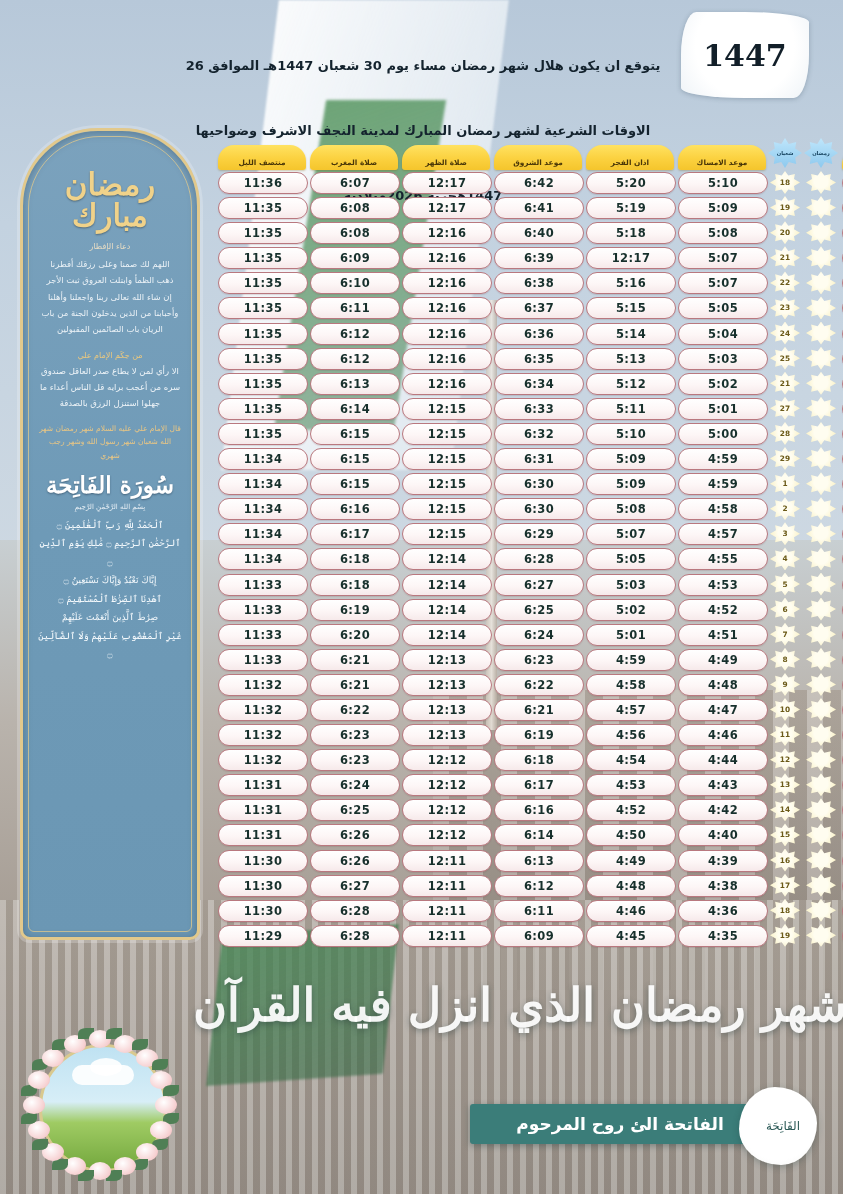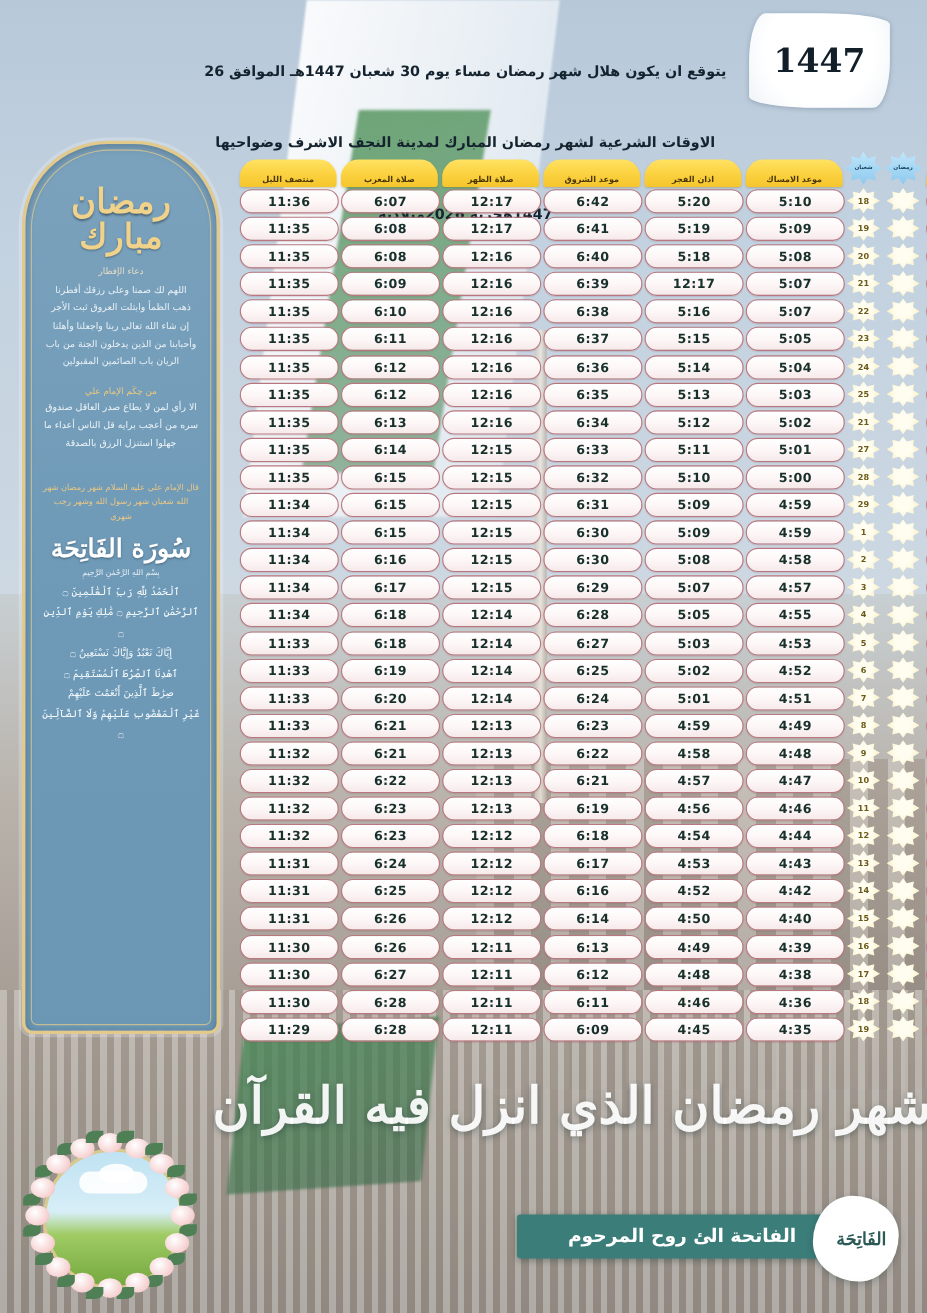--- a/index.html
+++ b/index.html
@@ -67,21 +67,21 @@
     padding:10px 9px;box-sizing:border-box;overflow:hidden;text-align:center;}
   .sb-title{margin-top:22px;font-size:31px;font-weight:bold;color:#f0d28a;
     font-family:"DejaVu Serif","Liberation Serif",serif;
     text-shadow:0 1px 2px rgba(0,0,0,.35);line-height:1;}
   .sb-sub{margin-top:11px;font-size:8px;color:#e7dcc4;letter-spacing:.4px;}
   .sb-body{margin-top:5px;font-size:8.5px;color:#eaf1f6;line-height:1.92;
     padding:0 3px;}
   .sb-gold{margin-top:13px;font-size:8px;color:#edc97e;}
   .sb-body2{margin-top:3px;font-size:8.5px;color:#eef4f8;line-height:1.92;}
   .sb-attrib{margin-top:11px;font-size:7.2px;color:#dfe9f0;line-height:1.85;}
-  .sb-gold2{margin-top:24px;font-size:7.5px;color:#e9c684;line-height:1.8;}
+  .sb-gold2{margin-top:10px;font-size:7.5px;color:#e9c684;line-height:1.8;}
   .sb-fatiha-title{margin-top:9px;font-size:23px;font-weight:bold;color:#ffffff;
     font-family:"DejaVu Serif","Liberation Serif",serif;
     text-shadow:0 1px 2px rgba(20,40,60,.45);}
   .sb-bism{margin-top:5px;font-size:7px;color:#e6eef4;}
   .sb-verses{margin-top:5px;font-size:9px;color:#f4f9fc;line-height:2.05;
     font-family:"DejaVu Serif","Liberation Serif",serif;}
 
   
   .table{position:absolute;left:212px;top:128px;width:620px;z-index:6;}
   .thead{position:relative;height:42px;}
@@ -123,21 +123,21 @@
   .banner{position:absolute;left:470px;top:1104px;width:300px;height:40px;z-index:7;
     background:#3b7d79;border-radius:3px;
     display:flex;align-items:center;justify-content:center;
     box-shadow:0 2px 6px rgba(20,50,50,.35);}
   .banner span{color:#ffffff;font-size:17px;font-weight:bold;}
   .fatiha-badge{position:absolute;right:26px;top:1087px;width:78px;height:78px;z-index:8;
     background:radial-gradient(circle at 50% 45%,#ffffff 65%,#f2f4f2 100%);
     border-radius:46% 54% 46% 54%/54% 46% 54% 46%;
     display:flex;align-items:center;justify-content:center;
     box-shadow:0 2px 7px rgba(30,60,60,.3);}
-  .fatiha-badge span{font-size:16px;font-weight:bold;color:#2c5a57;
+  .fatiha-badge span{font-size:12px;font-weight:normal;color:#2c5a57;
     font-family:"DejaVu Serif","Liberation Serif",serif;margin-left:10px;}
 
   
   .photo-frame{position:absolute;left:25px;top:1030px;width:150px;height:150px;z-index:8;}
   .pf-disc{position:absolute;left:14px;top:14px;width:122px;height:122px;border-radius:50%;
     border:3px solid #d9c98f;overflow:hidden;
     background:linear-gradient(180deg,#bfe2f2 0%,#d7eef7 45%,#9fcb63 62%,#74a83e 100%);}
   .pf-cloud{position:absolute;left:30px;top:18px;width:62px;height:20px;border-radius:12px;
     background:#ffffff;opacity:.9;}
   .pf-cloud2{position:absolute;left:48px;top:11px;width:32px;height:18px;border-radius:50%;

